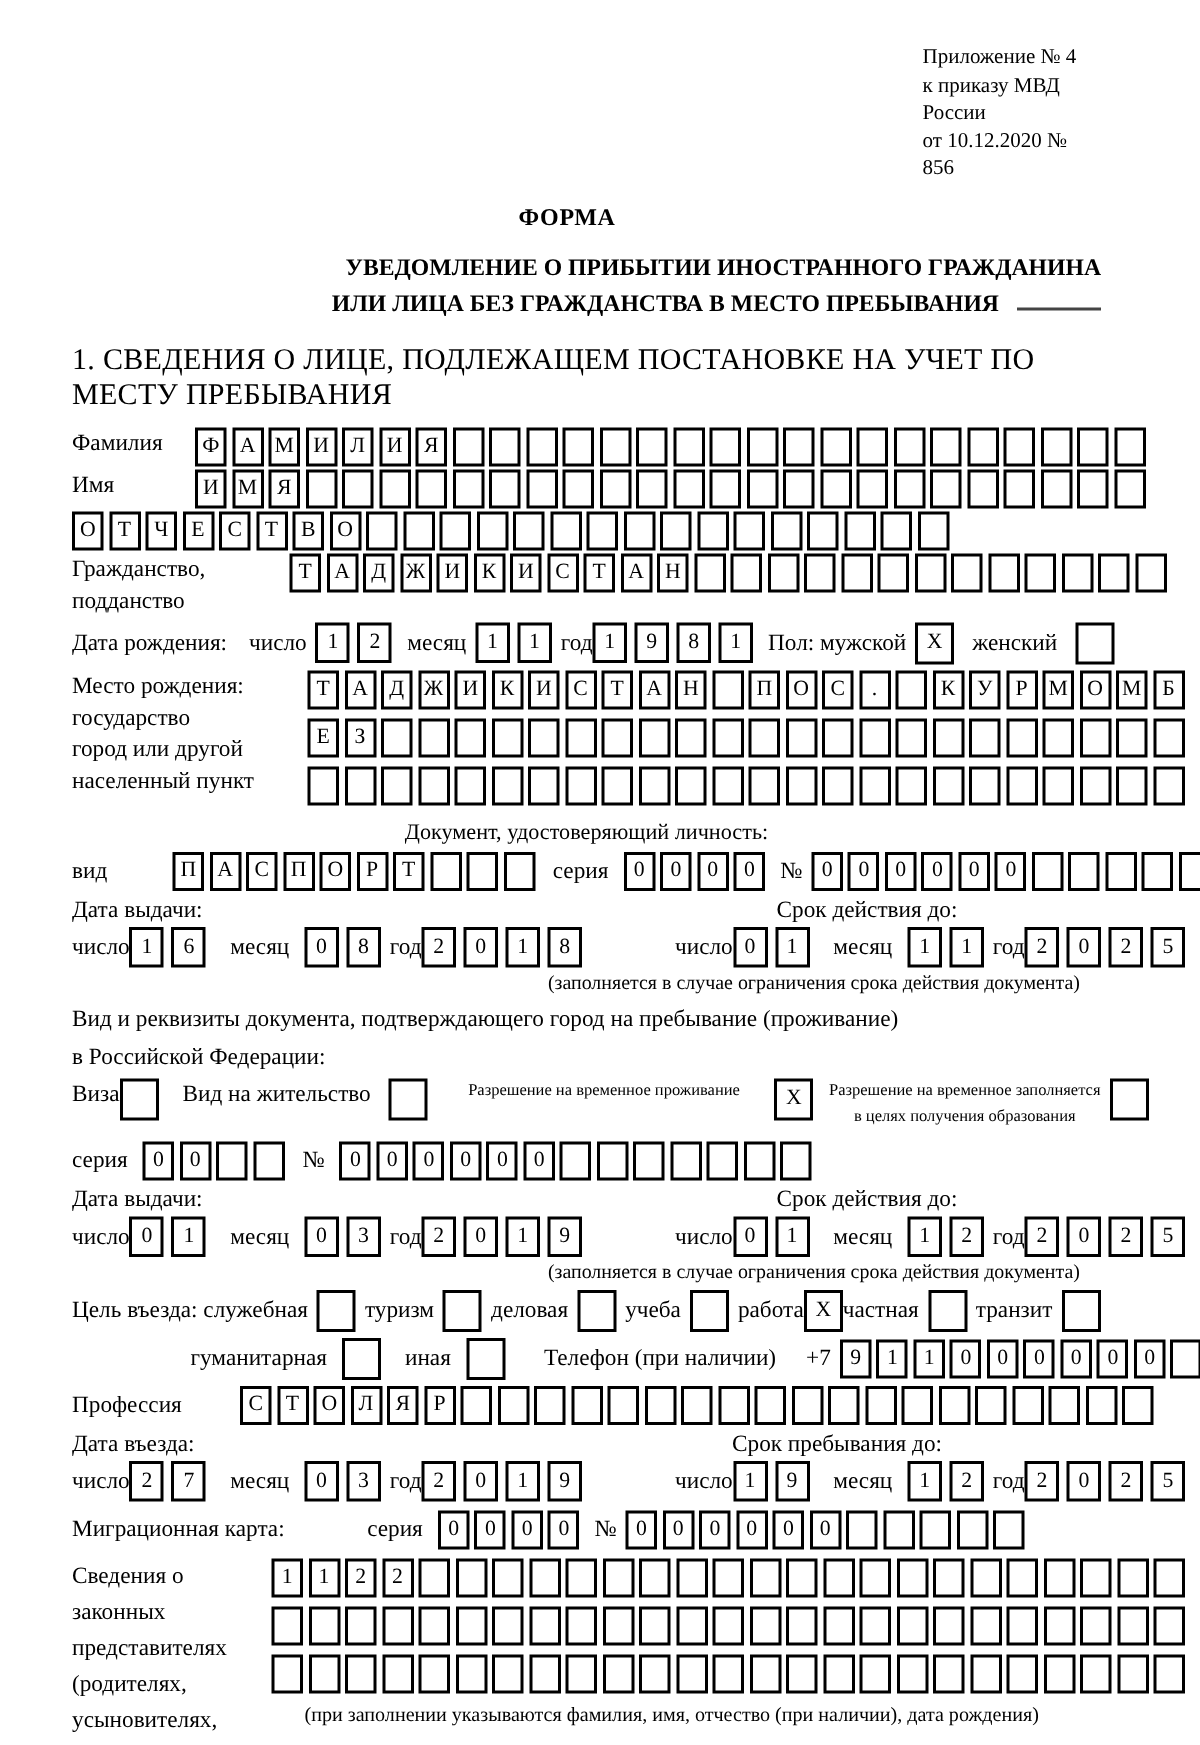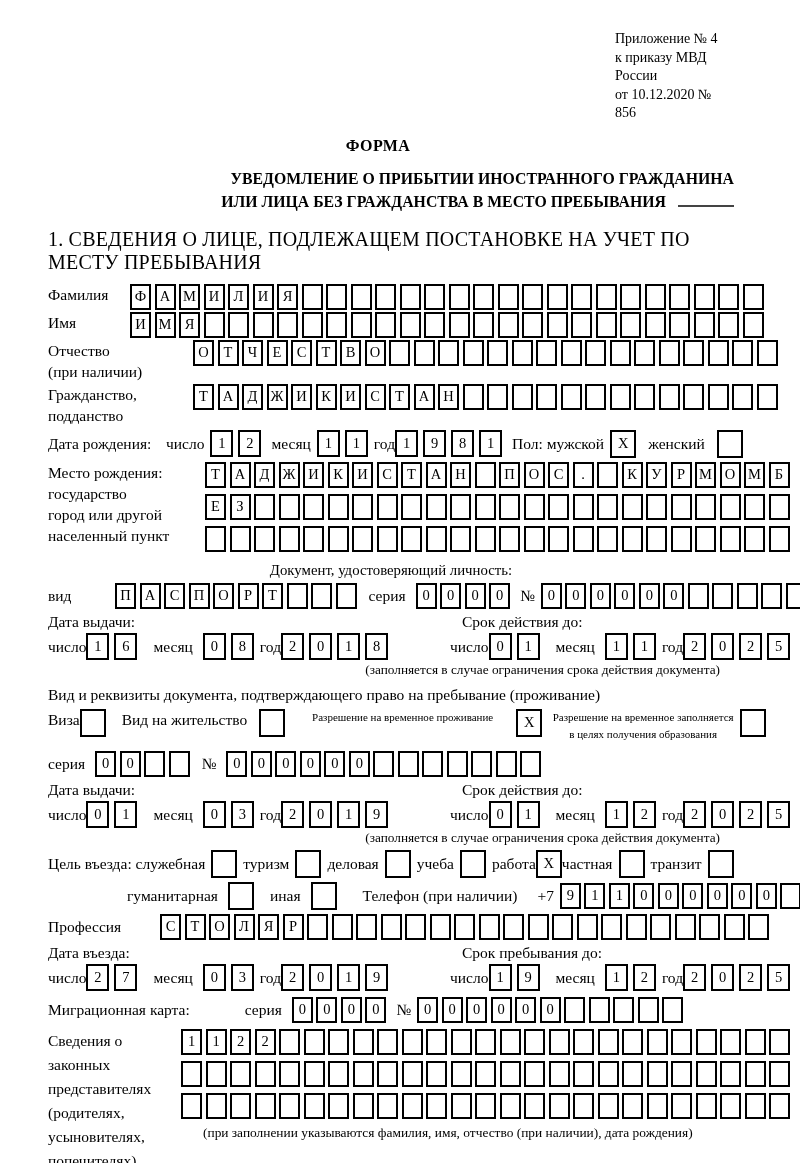--- a/index.html
+++ b/index.html
@@ -30,21 +30,21 @@
   .boxes{display:flex;gap:3.5px;flex-shrink:0}
   .cell{box-sizing:border-box;display:inline-block;width:21px;height:26px;border:2px solid #000;
         font-size:14.5px;text-align:center;line-height:21px;background:#fff}
   .col .boxes{margin-bottom:6px}
   .dt{gap:5px}.dt .cell{width:23px;height:27px;line-height:22px}
   .cb .cell{width:26px;height:28px;line-height:23px}
 
   
   .dhdr{display:flex;font-size:15.5px;margin-top:4px}
   .dh-left{width:414px;text-align:left}
-  .dh-right{flex:1;}
+  .dh-right{flex:1;text-align:center}
   .mr40{margin-right:40px}.mr80{margin-right:80px}
   .note{font-size:13.3px;text-align:right;padding-right:14px;margin-top:2px}
 
   .plain{font-size:15.5px;line-height:21px}
   .dochead{font-weight:normal;font-size:14.8px;text-align:center;margin-top:4px}
   .cap{font-size:11px;line-height:17px;text-align:center;flex-shrink:0}
   .w215{width:215px}.w182{width:182px}
   .foot{font-size:13.4px;margin-top:4px;margin-left:22px}
 </style>
 </head>
@@ -125,24 +125,20 @@
         <span class="cell"></span>
         <span class="cell"></span>
         <span class="cell"></span>
         <span class="cell"></span>
         <span class="cell"></span>
         <span class="cell"></span>
       </span>
   </div>
 
   <div class="row">
-    <span class="lbl lw145">
-      <div>Отчество</div>
-      <div>(при наличии)</div>
-    </span>
     <span class="boxes">
         <span class="cell">О</span>
         <span class="cell">Т</span>
         <span class="cell">Ч</span>
         <span class="cell">Е</span>
         <span class="cell">С</span>
         <span class="cell">Т</span>
         <span class="cell">В</span>
         <span class="cell">О</span>
         <span class="cell"></span>
@@ -389,21 +385,22 @@
     <span class="lbl g6">год</span>
     <span class="boxes dt g4">
         <span class="cell">2</span>
         <span class="cell">0</span>
         <span class="cell">2</span>
         <span class="cell">5</span>
       </span>
   </div>
   <div class="note">(заполняется в случае ограничения срока действия документа)</div>
 
-  <div class="plain mt6">Вид и реквизиты документа, подтверждающего право на пребывание (проживание)</div>
+  <div class="plain mt6">Вид и реквизиты документа, подтверждающего город на пребывание (проживание)</div>
+  <div class="plain mt4">в Российской Федерации:</div>
 
   <div class="row mt4">
     <span class="lbl">Виза</span>
     <span class="boxes cb g4">
         <span class="cell"></span>
       </span>
     <span class="lbl g16">Вид на жительство</span>
     <span class="boxes cb g12">
         <span class="cell"></span>
       </span>

